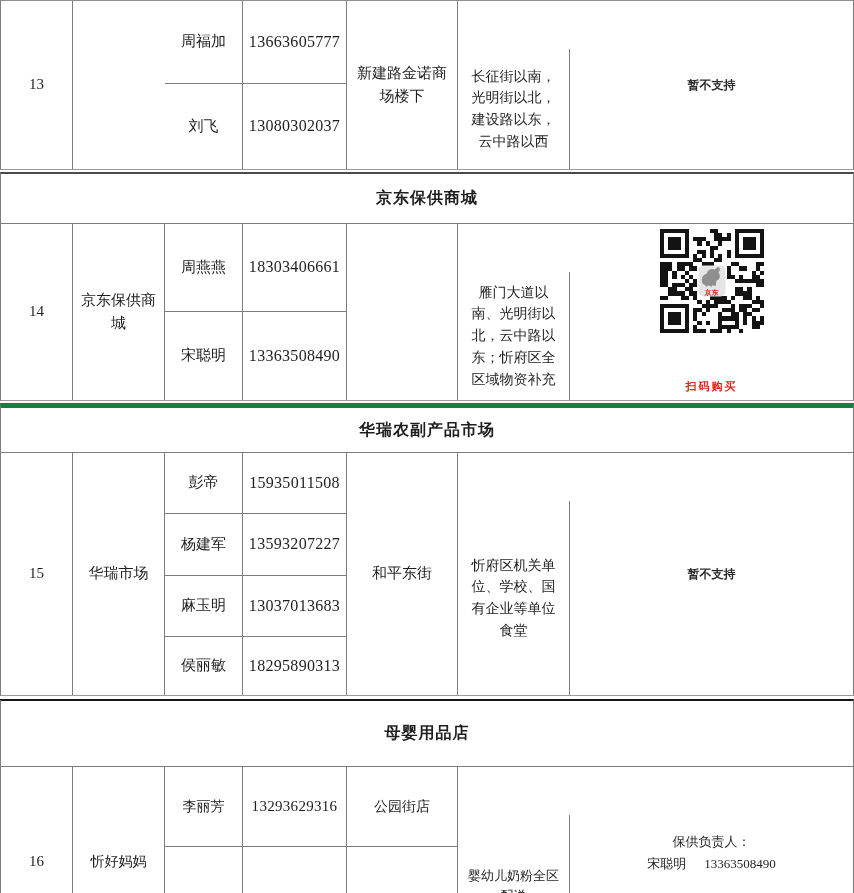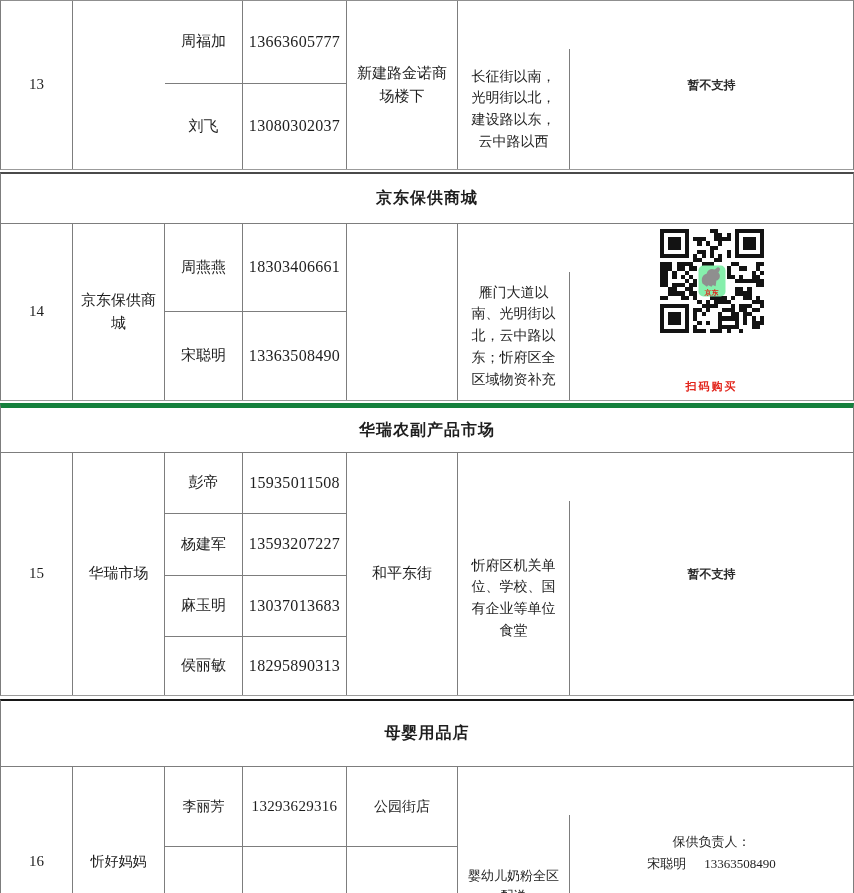--- a/index.html
+++ b/index.html
@@ -57,21 +57,21 @@
   .area16{ font-size:13px; }
   .sup16{ font-size:13px; flex-direction:column; gap:2px; padding-bottom:30px; }
   .supline2{ display:flex; gap:18px; align-items:baseline; }
 
   
   .qrcell{ flex-direction:column; gap:4px; }
   .qr-wrap{ position:relative; width:104px; height:104px; }
   .qr-wrap svg{ display:block; width:104px; height:104px; }
   .qr-logo{
     position:absolute; left:50%; top:50%; transform:translate(-50%,-50%);
-    width:27px; height:31px; background:#86efac; border-radius:5px;
+    width:27px; height:31px; background:#e5e5e5; border-radius:5px;
     display:flex; flex-direction:column; align-items:center; justify-content:center; gap:1px;
   }
   .jdtxt{ color:var(--red); font-size:7px; font-weight:bold; line-height:1; }
   .dog{ width:15px; height:12px; }
   .qr-caption{ color:var(--red); font-size:11px; font-weight:bold; letter-spacing:2px;margin-top:41px; }
 </style>
 </head>
 <body>
 
 <div class="page">

